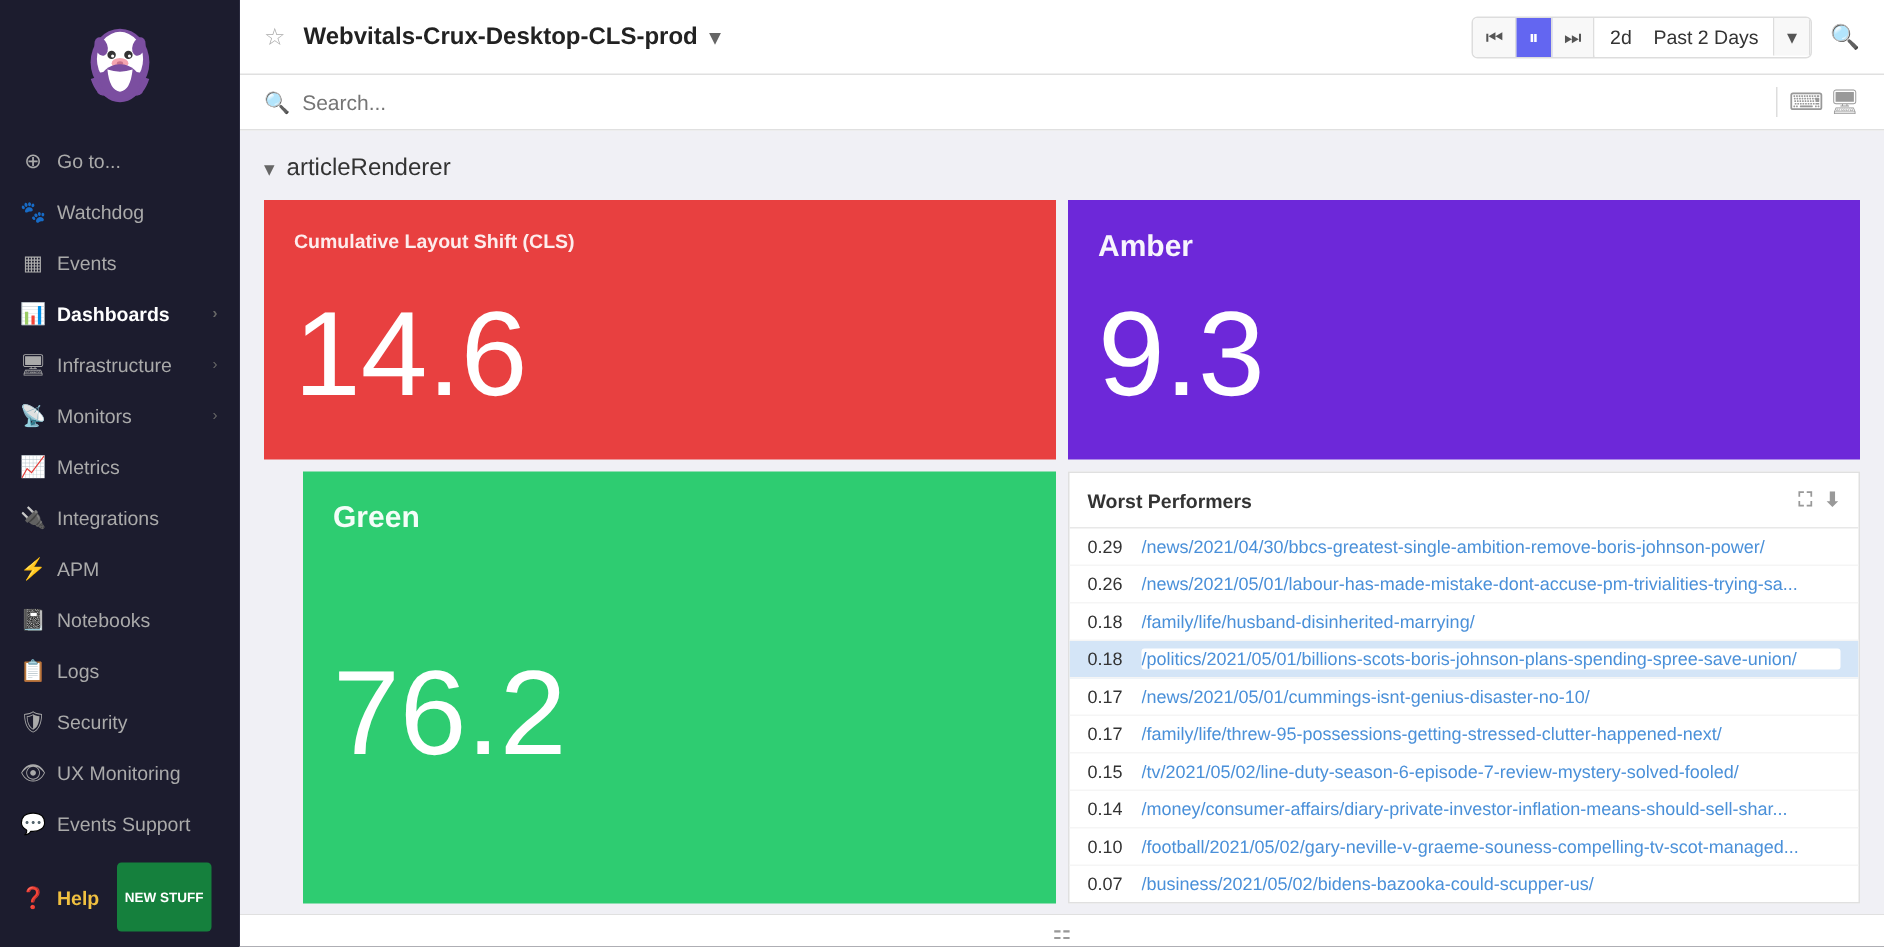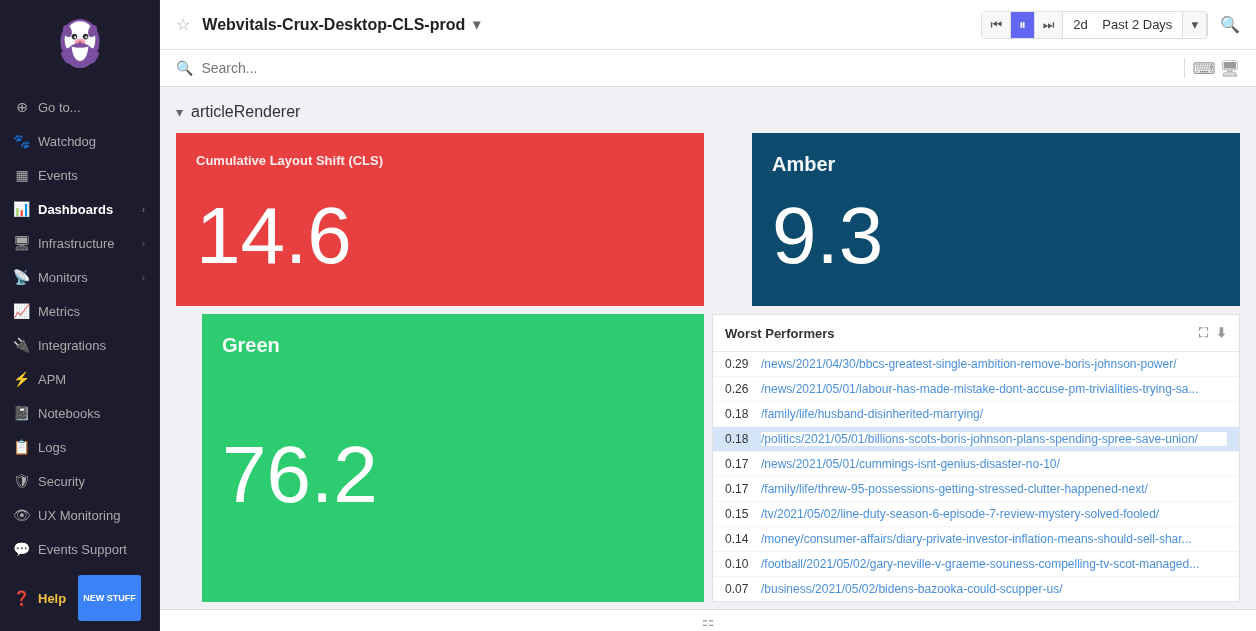--- a/index.html
+++ b/index.html
@@ -41,21 +41,21 @@
       cursor: pointer;
       font-size: 13px;
       white-space: nowrap;
     }
     .nav-item.active { color: #fff; font-weight: 600; }
     .nav-item .nav-icon { width: 16px; height: 16px; display: flex; align-items: center; justify-content: center; font-size: 14px; flex-shrink: 0; }
     .nav-item .chevron { margin-left: auto; font-size: 10px; color: #666; }
 
     
     .help-badge {
-      background: #3b82f6;
+      background: #15803d;
       color: #fff;
       font-size: 9px;
       font-weight: 700;
       padding: 18px 5px;
       border-radius: 3px;
       margin-left: 4px;
     }
 
     
     #main {
@@ -176,21 +176,21 @@
 
     .metric-card {
       border-radius: 0;
       padding: 20px;
       display: flex;
       flex-direction: column;
       position: relative;
       overflow: hidden;
     }
     .metric-card.red { background: #e84040; }
-    .metric-card.amber { background: #0c4a6e; margin-left: 40px; }
+    .metric-card.amber { background: #6d28d9; }
     .metric-card.green { background: #2ecc71; margin-left: 26px; }
     .metric-card.worst { background: #fff; border: 1px solid #e0e0e0; padding: 0; justify-content: flex-end; }
 
     .metric-title {
       font-size: 13px;
       font-weight: 600;
       color: rgba(255,255,255,0.9);
       margin-bottom: 8px;
     }
     .metric-value {

